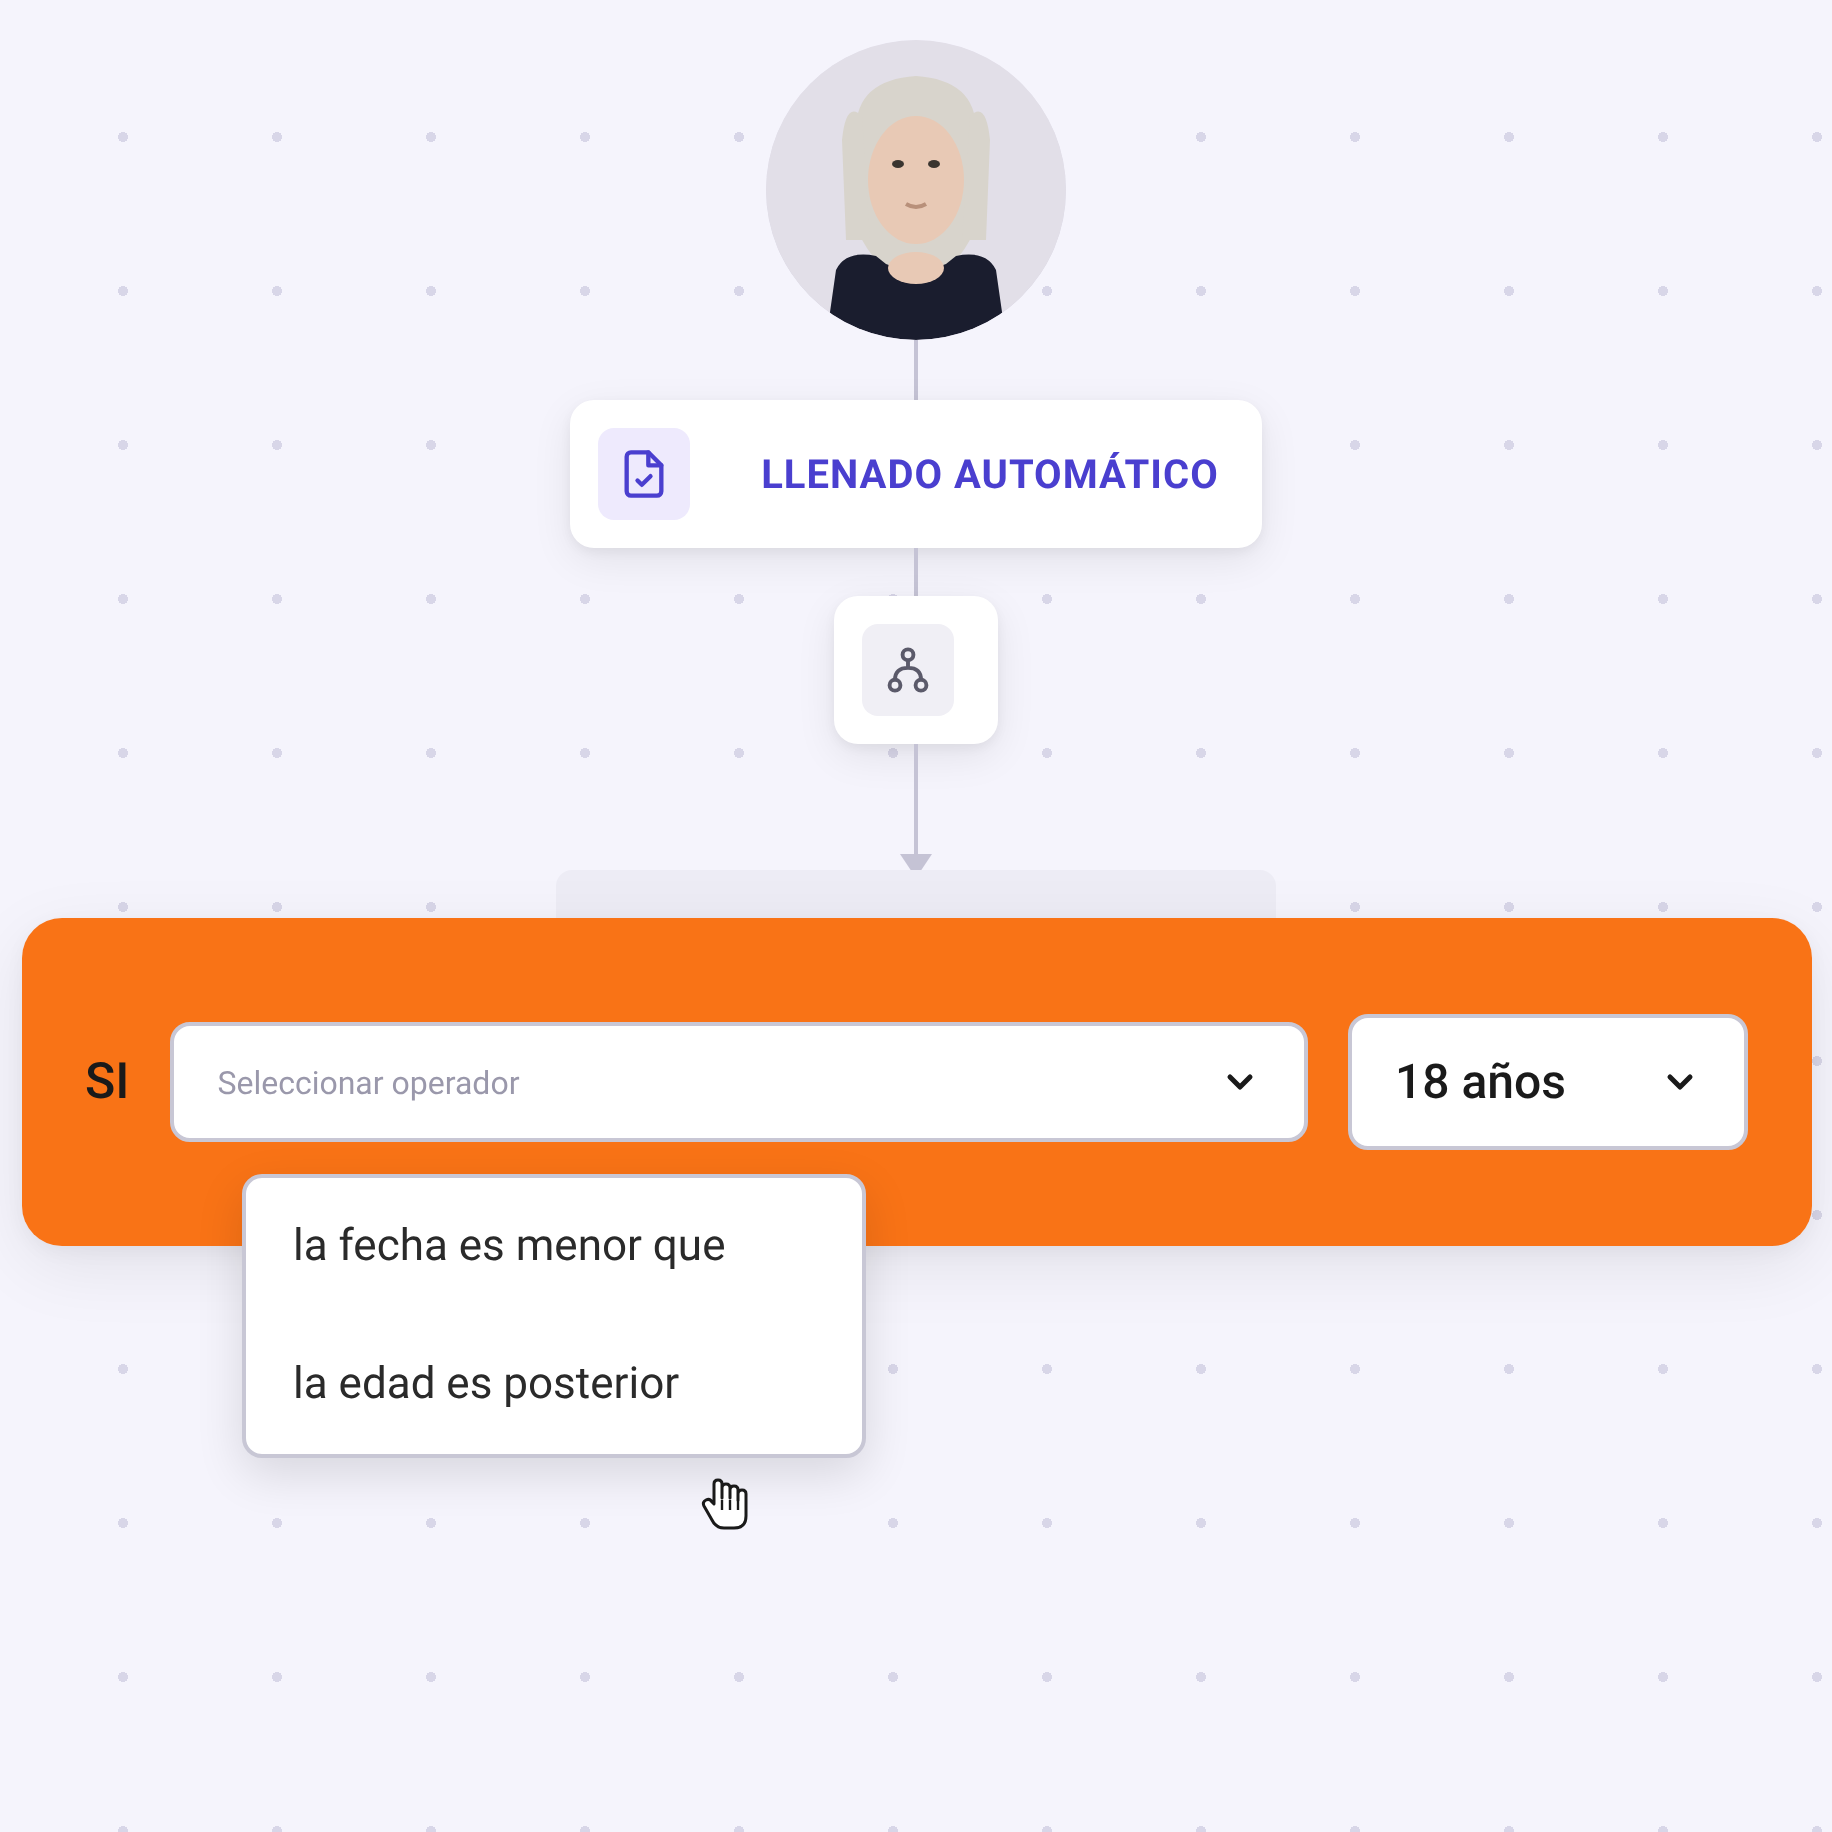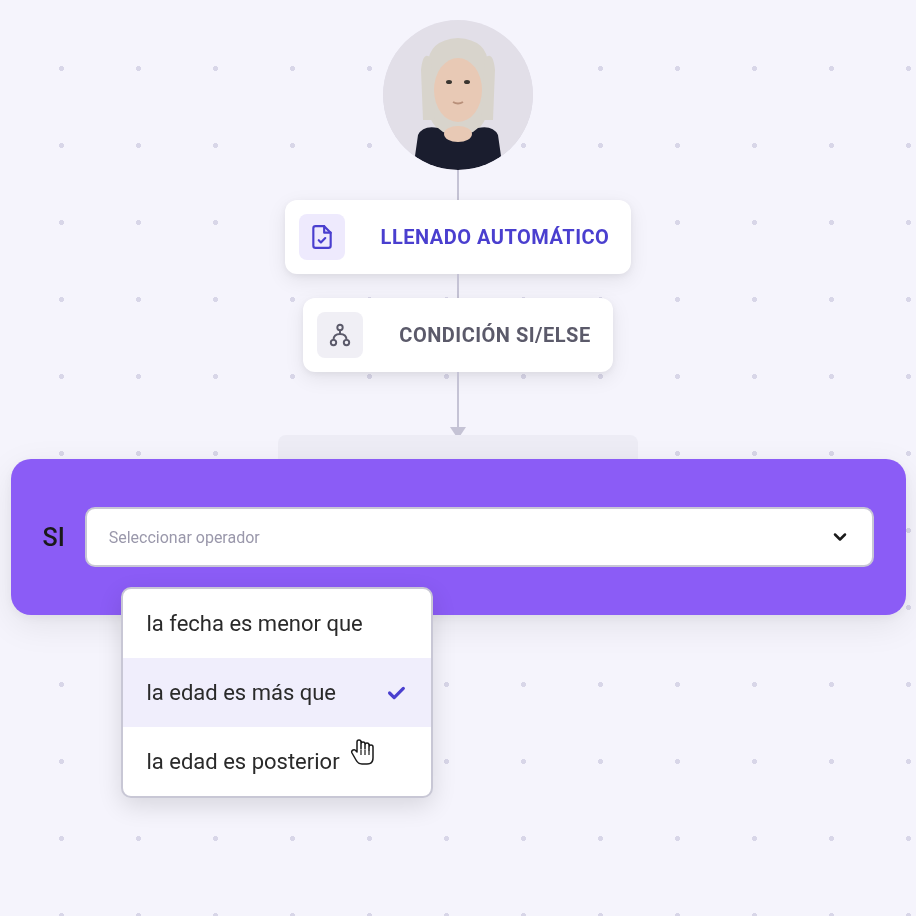--- a/index.html
+++ b/index.html
@@ -129,21 +129,21 @@
       width: 360px;
       height: 42px;
       background: #edecf5;
       border-radius: 8px;
       margin: 0 auto 8px auto;
       position: relative;
       z-index: 0;
     }
     
     .condition-panel {
-      background: #8b5cf6;
+      background: #f97316;
       border-radius: 20px;
       box-shadow: 0 10px 35px rgba(0,0,0,0.08), 0 3px 10px rgba(0,0,0,0.04);
       padding: 48px 32px;
       width: 895px;
       position: relative;
       margin-top: -26px;
       z-index: 1;
     }
     
     .condition-row {
@@ -284,21 +284,20 @@
 
   <div class="node-card">
     <div class="node-icon-box secondary">
       <svg width="26" height="26" viewBox="0 0 24 24" fill="none">
         <circle cx="12" cy="5" r="2.5" stroke="#5b5a6a" stroke-width="1.8"></circle>
         <circle cx="6" cy="19" r="2.5" stroke="#5b5a6a" stroke-width="1.8"></circle>
         <circle cx="18" cy="19" r="2.5" stroke="#5b5a6a" stroke-width="1.8"></circle>
         <path d="M12 7.5 V11 M12 11 Q 6 11 6 16.5 M12 11 Q 18 11 18 16.5" stroke="#5b5a6a" stroke-width="1.8" fill="none"></path>
       </svg>
     </div>
-    <span class="node-label secondary">CONDICIÓN SI/ELSE</span>
   </div>
 
   <div class="connector-arrow">
     <div class="line"></div>
     <div class="arrowhead"></div>
   </div>
 
   <div class="condition-panel-wrapper">
     <div class="placeholder-bar"></div>
 
@@ -306,31 +305,31 @@
       <div class="condition-row">
         <span class="si-label">SI</span>
 
         <div class="select-box operator">
           <span class="select-placeholder">Seleccionar operador</span>
           <svg class="chevron" viewBox="0 0 24 24" fill="none">
             <path d="M6 9l6 6 6-6" stroke="#1a1a1a" stroke-width="3" stroke-linecap="round" stroke-linejoin="round"></path>
           </svg>
         </div>
 
+        <div class="select-box value">
+          <span class="select-value">18 años</span>
+          <svg class="chevron" viewBox="0 0 24 24" fill="none">
+            <path d="M6 9l6 6 6-6" stroke="#1a1a1a" stroke-width="3" stroke-linecap="round" stroke-linejoin="round"></path>
+          </svg>
+        </div>
       </div>
 
       <div class="dropdown-menu">
         <div class="dropdown-option">
           <span>la fecha es menor que</span>
-        </div>
-        <div class="dropdown-option selected">
-          <span>la edad es más que</span>
-          <svg class="check-icon" viewBox="0 0 24 24" fill="none">
-            <path d="M5 12l5 5L20 7" stroke="#4a3fcf" stroke-width="3.5" stroke-linecap="round" stroke-linejoin="round"></path>
-          </svg>
         </div>
         <div class="dropdown-option">
           <span>la edad es posterior</span>
         </div>
       </div>
 
       <svg class="cursor-hand" viewBox="0 0 30 32">
         <path d="M 9 16 L 9 6 Q 9 4 11 4 Q 13 4 13 6 L 13 13 L 13 8 Q 13 6 15 6 Q 17 6 17 8 L 17 13 L 17 9 Q 17 7 19 7 Q 21 7 21 9 L 21 14 L 21 11 Q 21 9 23 9 Q 25 9 25 11 L 25 22 Q 25 28 19 28 L 14 28 Q 10 28 8 24 L 4 17 Q 3 15 5 14 Q 7 13 8 15 L 9 16 Z" fill="white" stroke="#1a1a1a" stroke-width="1.5" stroke-linejoin="round"></path>
         <line x1="13" y1="14" x2="13" y2="19" stroke="#1a1a1a" stroke-width="1.2"></line>
         <line x1="17" y1="14" x2="17" y2="19" stroke="#1a1a1a" stroke-width="1.2"></line>

